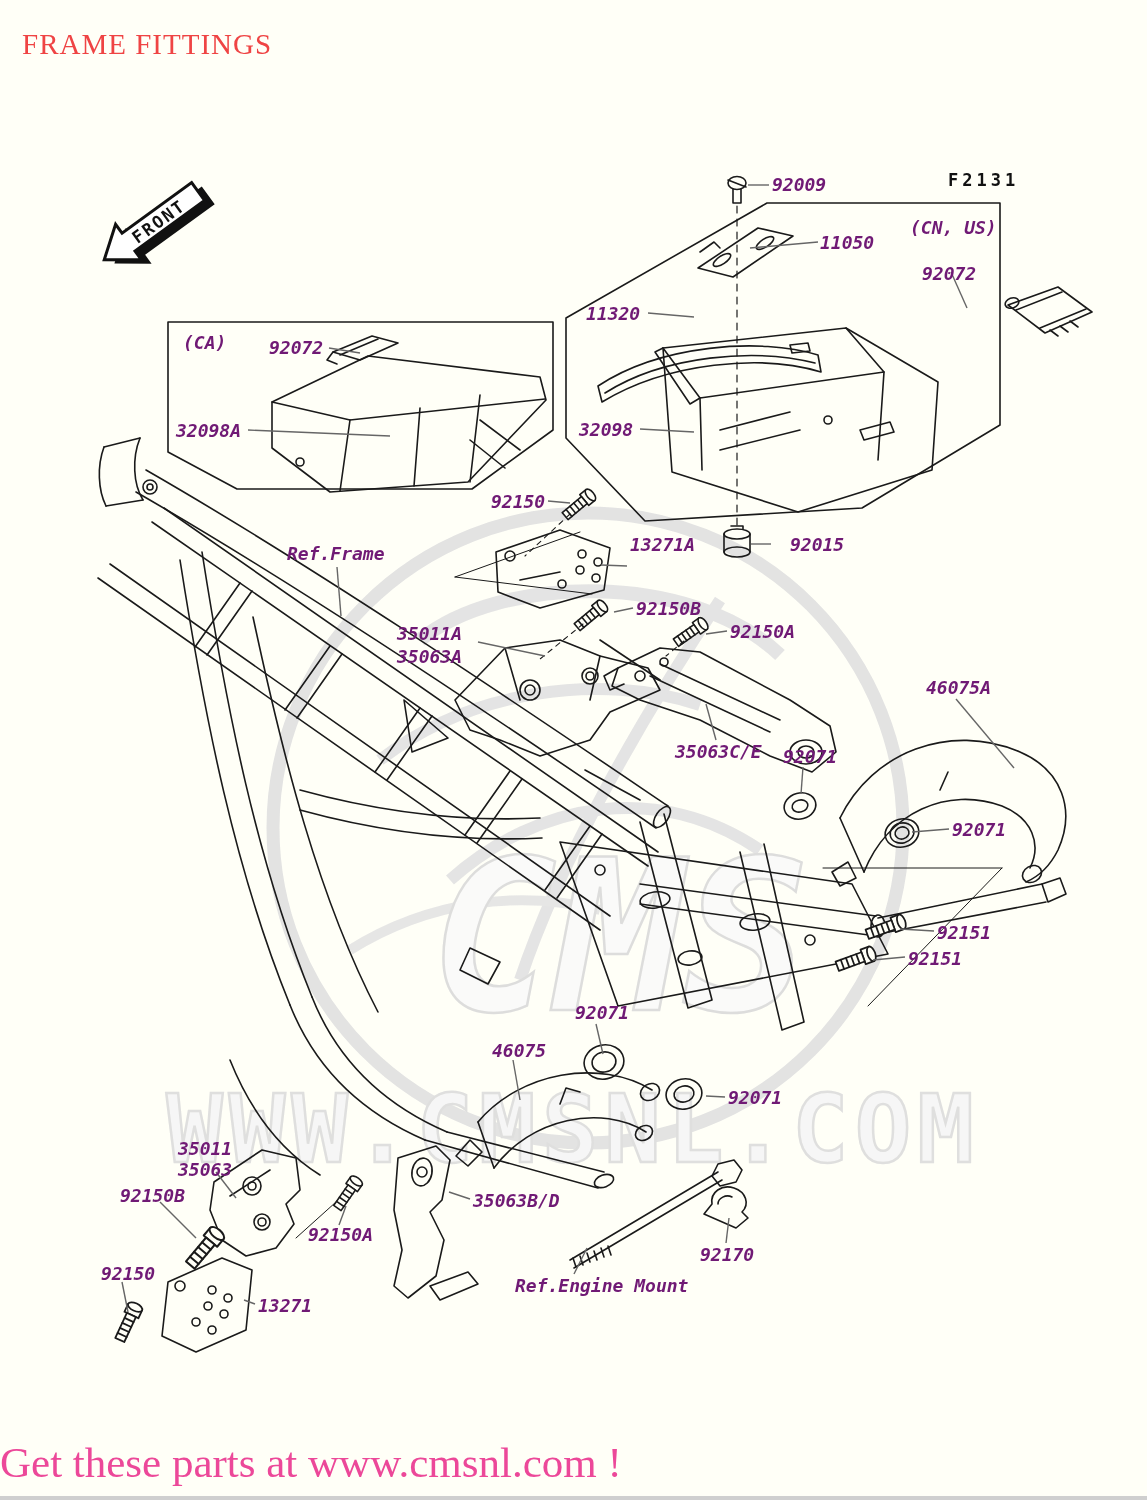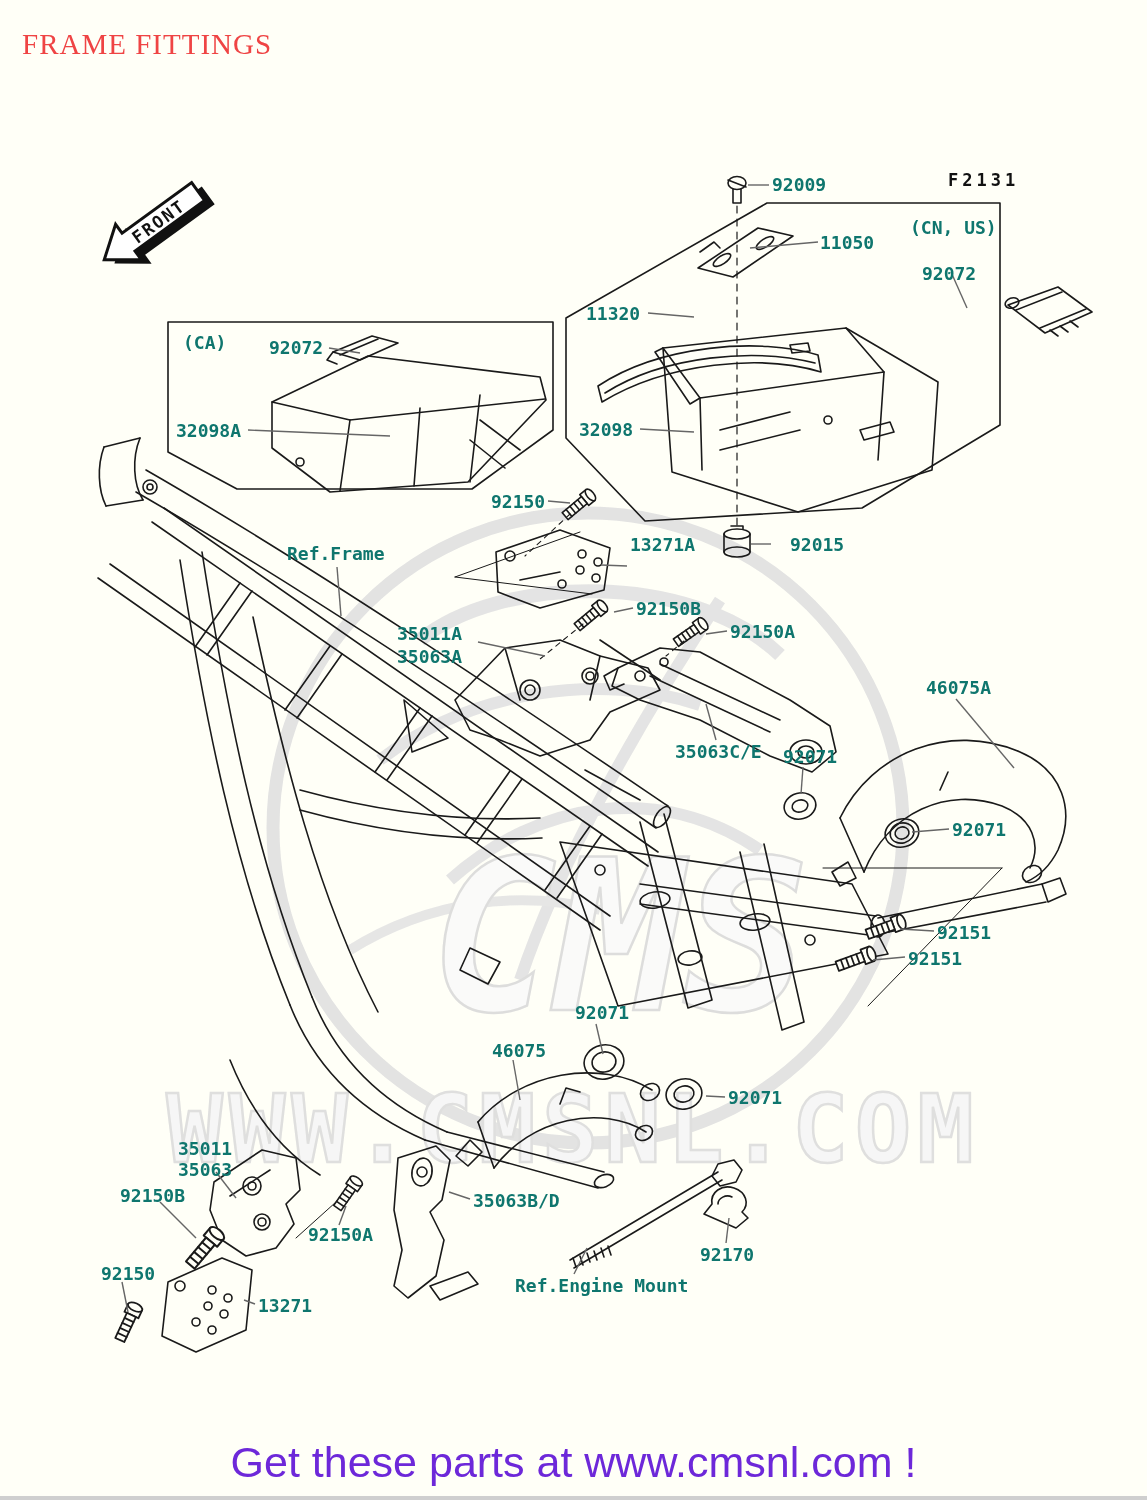--- a/index.html
+++ b/index.html
@@ -1,25 +1,25 @@
 <!DOCTYPE html>
 <html><head>
 <meta charset="utf-8">
 <style>
   html,body{margin:0;padding:0;background:#fffff7;}
   .stage{position:relative;width:1147px;height:1500px;background:#fffff7;overflow:hidden;
          font-family:"DejaVu Sans Mono","Liberation Mono",monospace;}
   .page-title{position:absolute;left:22px;top:12px;font-family:Liberation Serif, serif;
               font-size:29px;color:#ef4444;letter-spacing:1px;margin-top:16px;}
   .fig-code{position:absolute;left:948px;top:170px;font-size:17px;font-weight:bold;color:#111;letter-spacing:4px;text-align:right;}
-  .plabel{position:absolute;font-size:18px;font-weight:bold;color:#0f766e;white-space:pre;line-height:1.05;}
+  .plabel{position:absolute;font-size:18px;font-weight:bold;color:#701a75;white-space:pre;line-height:1.05;font-style:italic;}
   .diagram-svg{position:absolute;left:0;top:0;}
-  .banner{position:absolute;left:0;right:0;top:1438px;text-align:center;
-          font-family:Liberation Sans, sans-serif;
-          font-size:43px;color:#6d28d9;}
+  .banner{position:absolute;left:0;right:0;top:1438px;text-align:left;
+          font-family:Liberation Serif, serif;
+          font-size:43px;color:#ec4899;}
   .bottom-strip{position:absolute;left:0;right:0;bottom:0;height:4px;background:#cfcfcf;}
 </style>
 </head>
 <body>
 
 <div class="stage">
 
   <div class="page-title">FRAME FITTINGS</div>
   <div class="fig-code">F2131</div>
 

